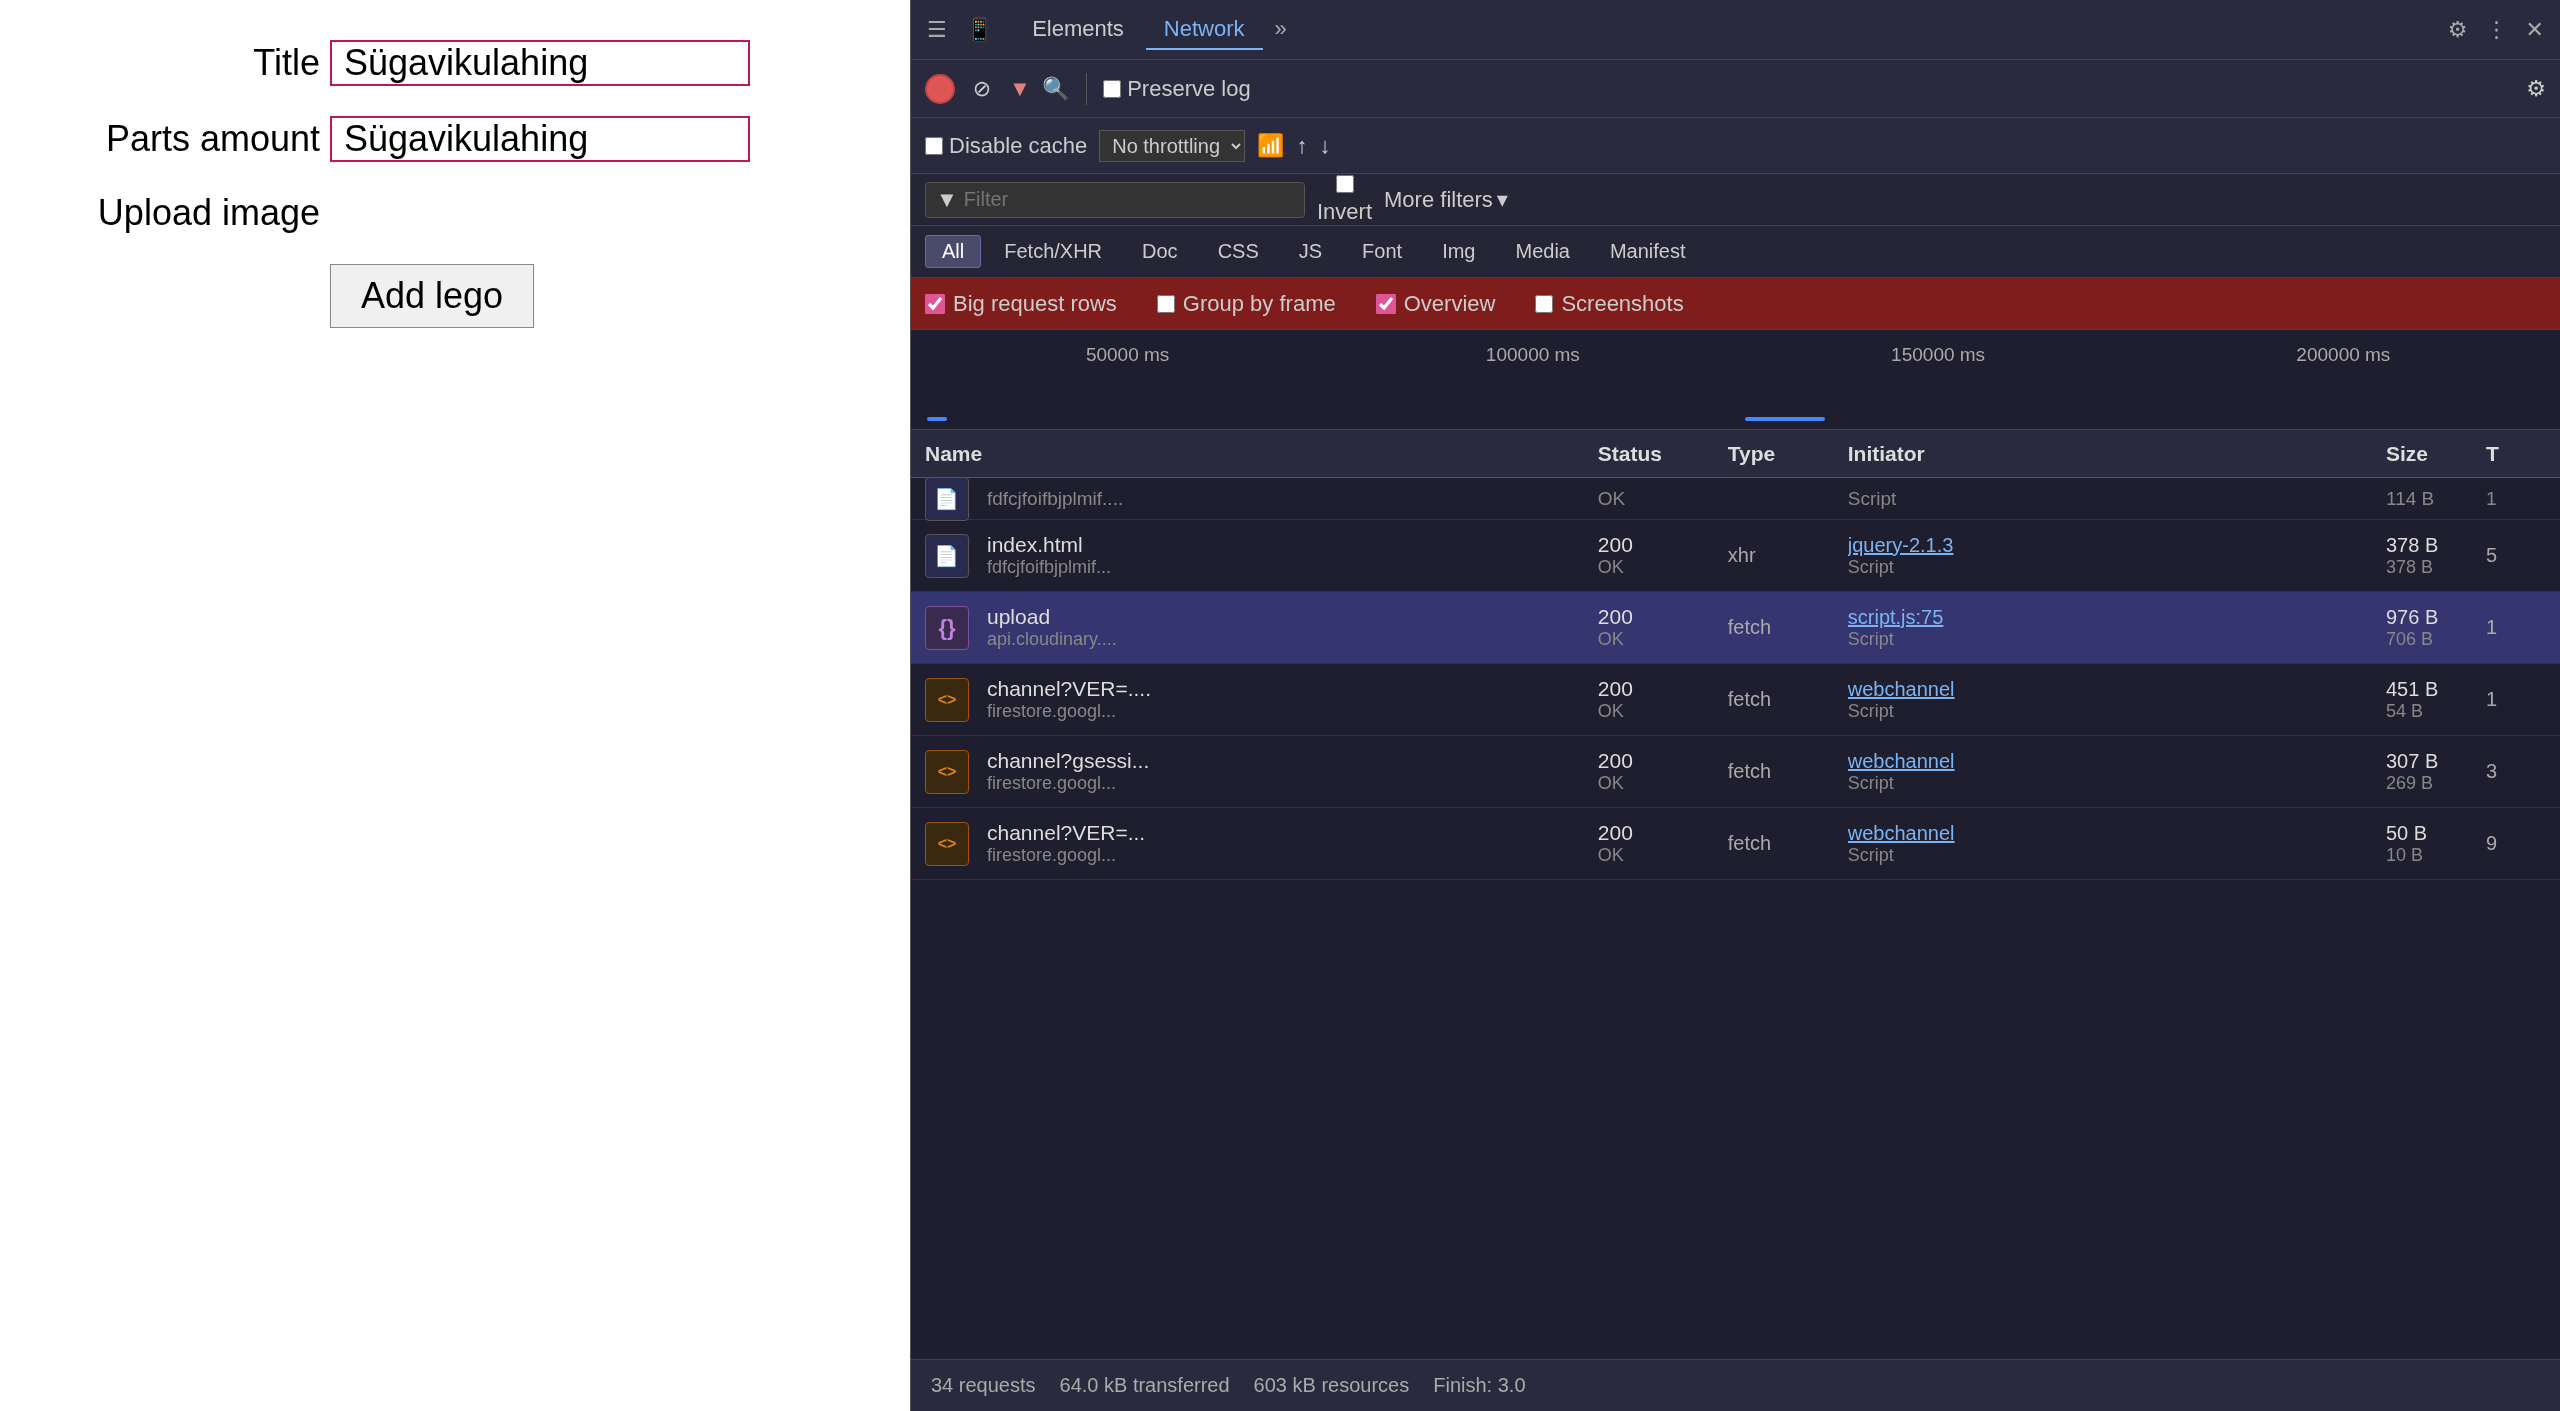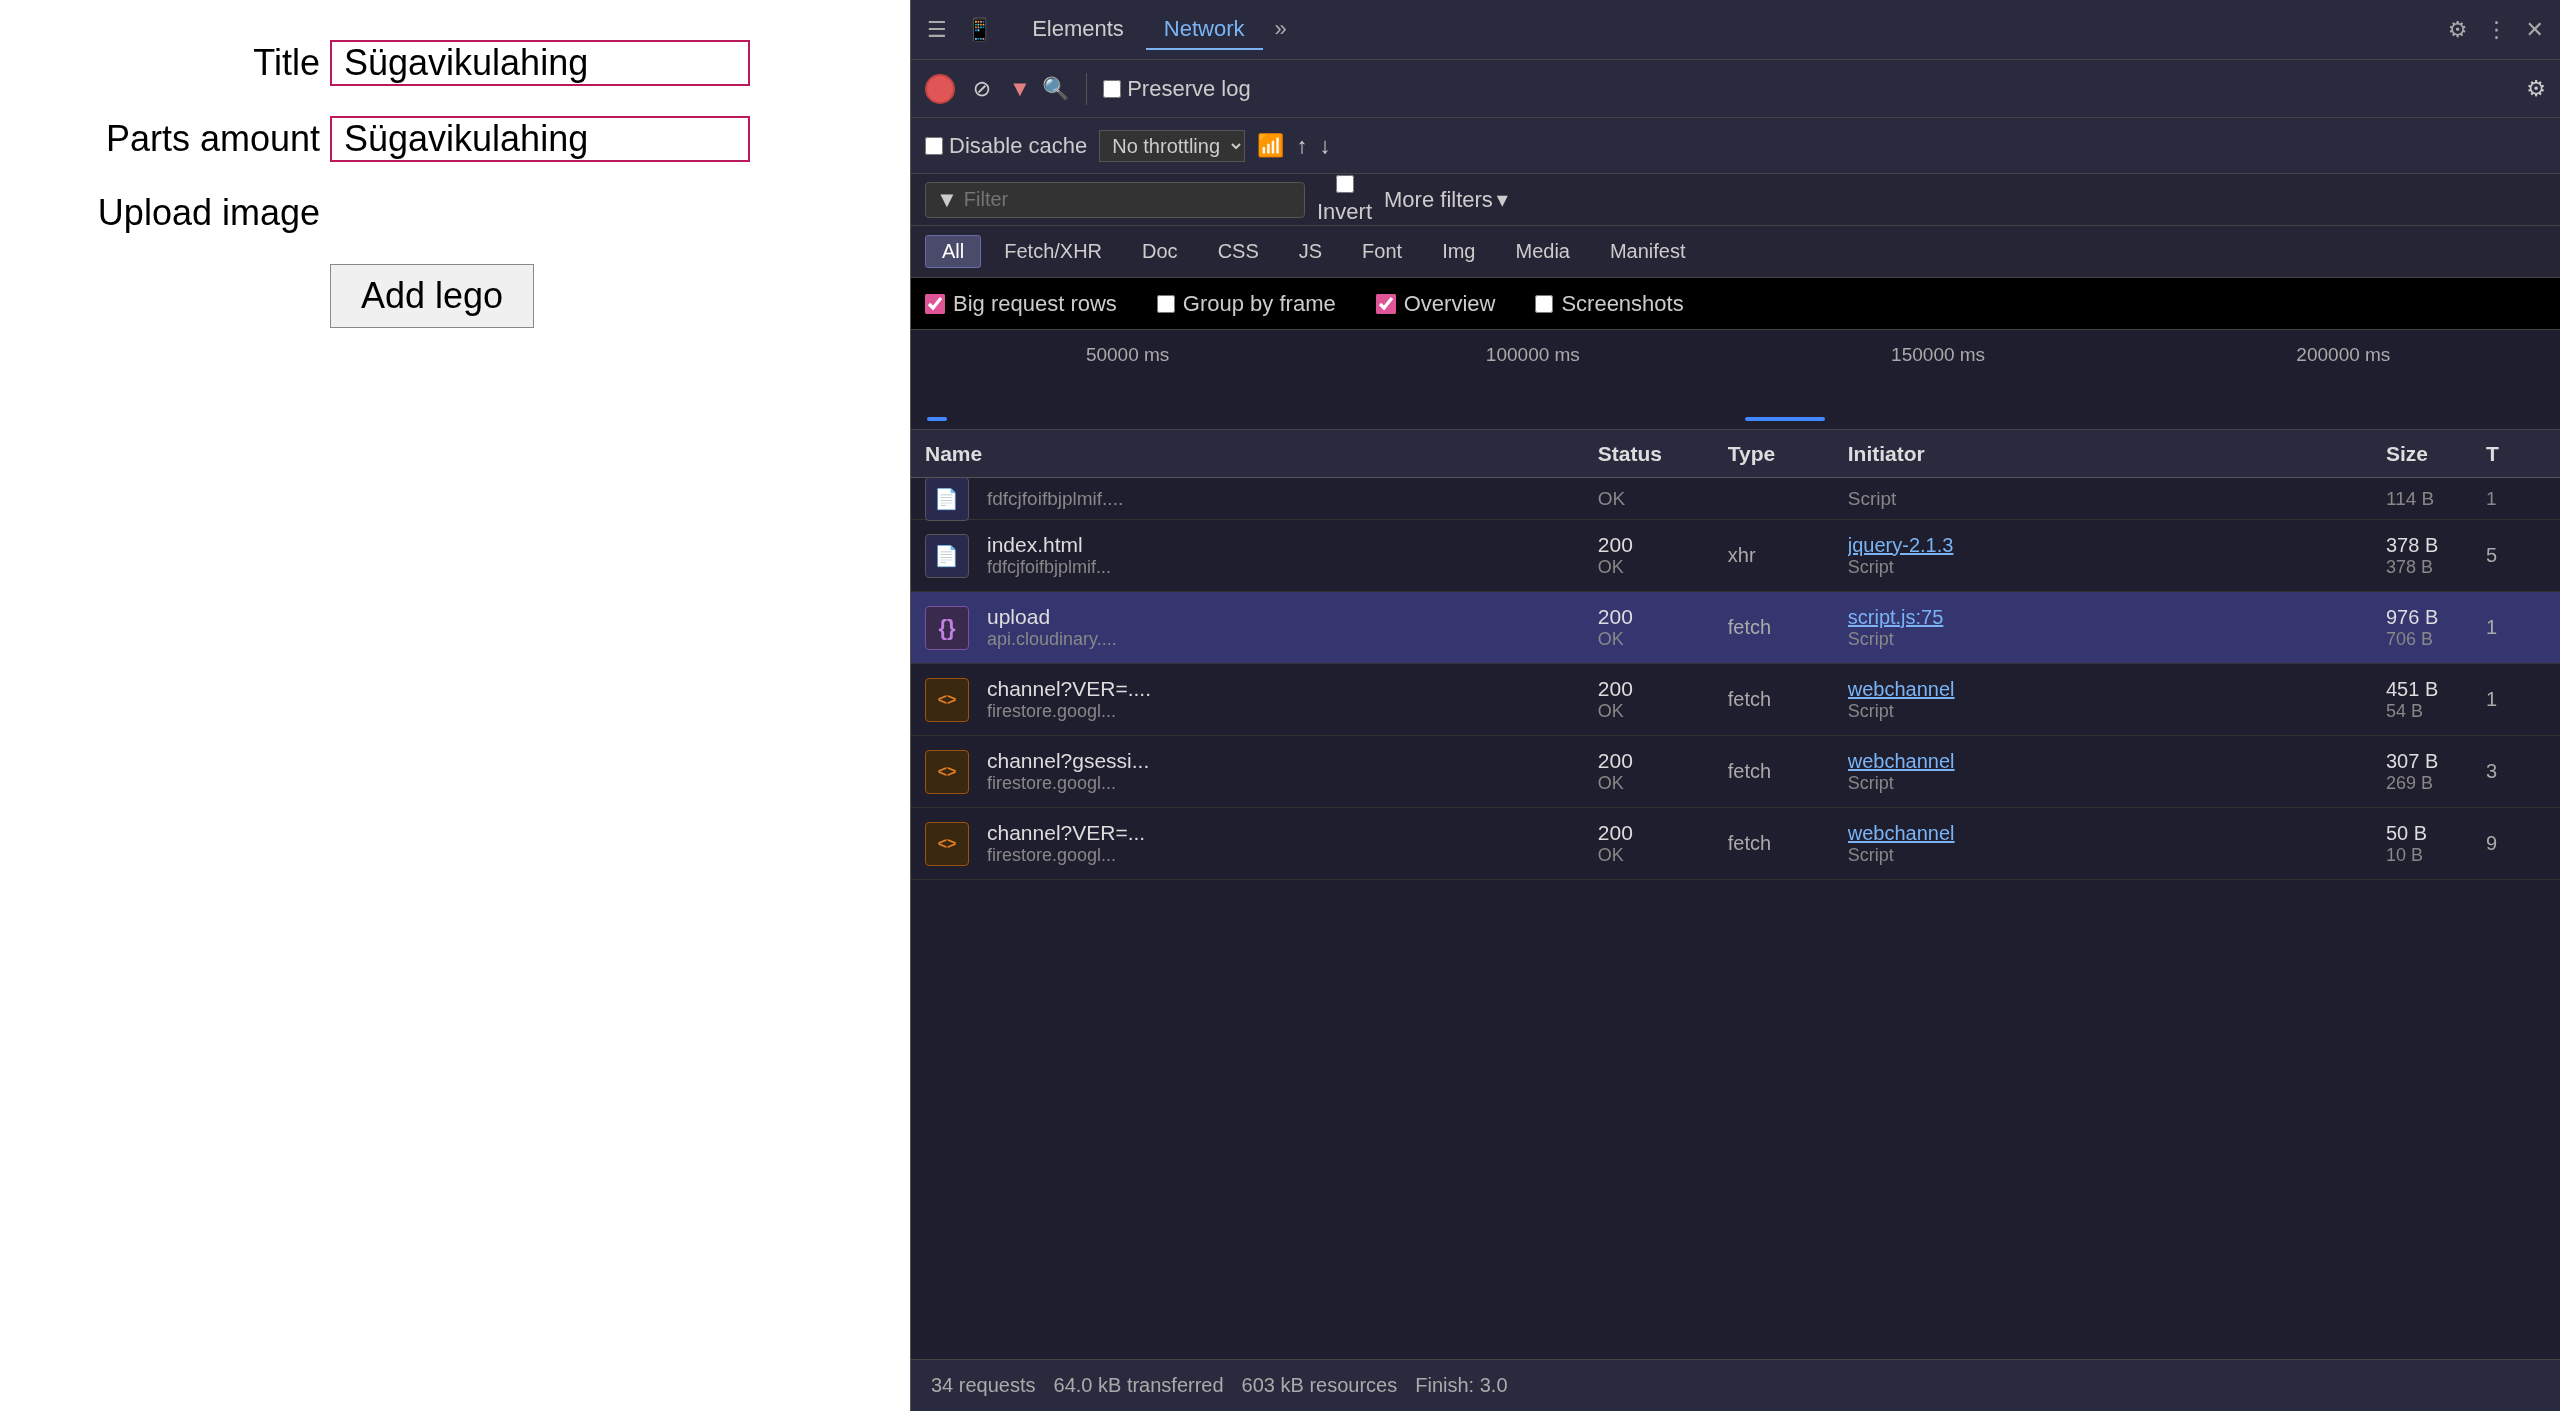--- a/index.html
+++ b/index.html
@@ -328,21 +328,21 @@
     .ftype-btn.active {
       color: #fff;
       background: #4a4a6a;
       border: 1px solid #6a6aaa;
     }
 
     
     .options-row {
       display: flex;
       align-items: center;
-      background: #000000;
+      background: #7f1d1d;
       height: 52px;
       padding: 0 14px;
       gap: 40px;
       border-bottom: 1px solid #444;
     }
 
     .option-check {
       display: flex;
       align-items: center;
       gap: 8px;
@@ -549,21 +549,21 @@
 
     .row-time { width: 60px; color: #aaa; font-size: 20px; }
 
     
     .devtools-statusbar {
       display: flex;
       align-items: center;
       background: #2a2a3e;
       height: 52px;
       padding: 0 20px;
-      gap: 18px;
+      gap: 24px;
       border-top: 1px solid #444;
       color: #aaa;
       font-size: 20px;
       margin-top: auto;
     }
 
     .status-item {
       display: flex;
       align-items: center;
       gap: 6px;

